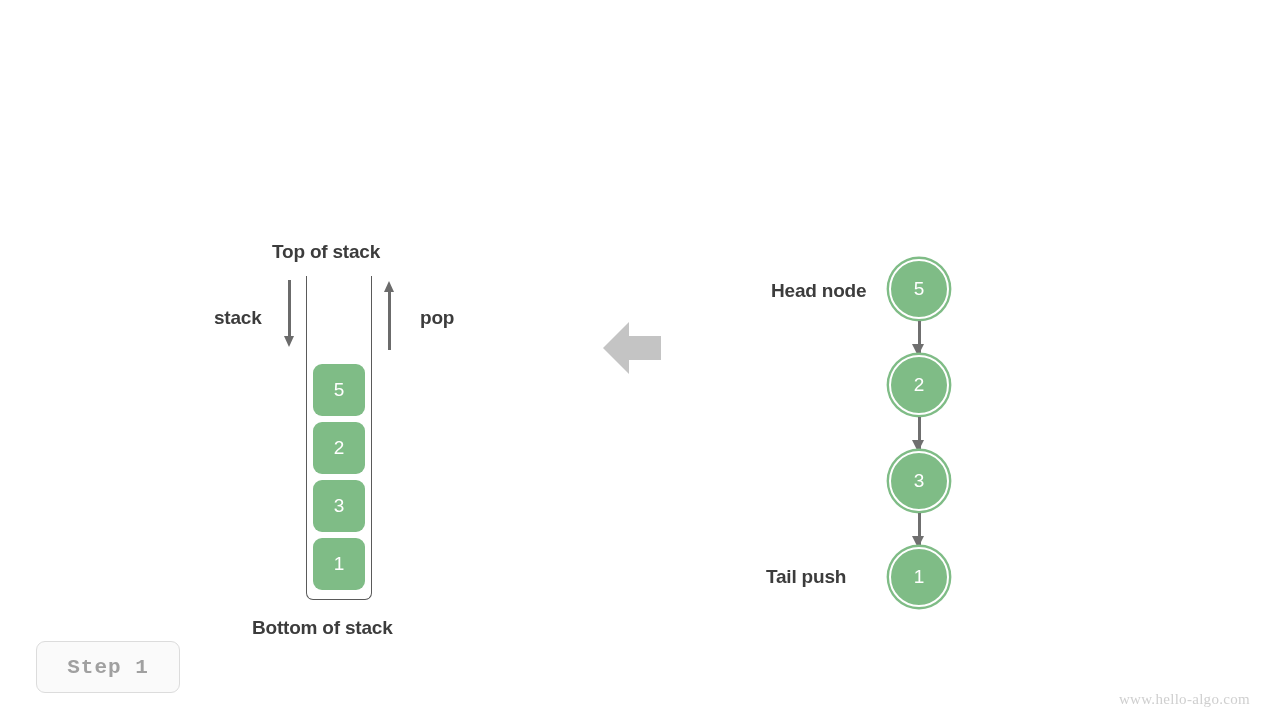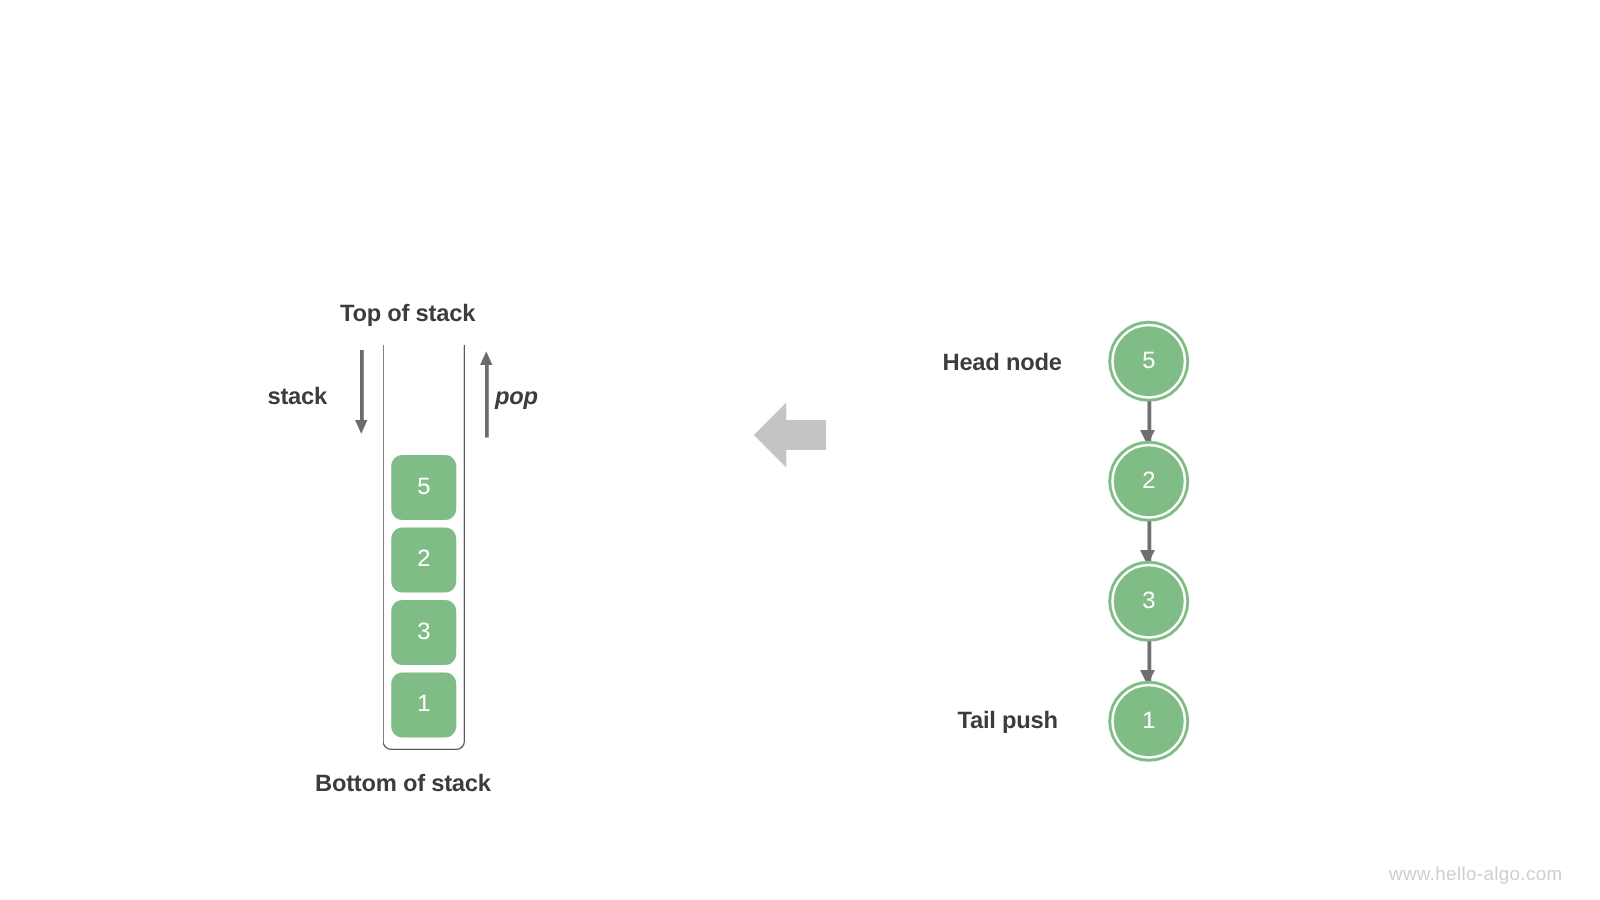--- a/index.html
+++ b/index.html
@@ -46,21 +46,21 @@
   #stack-area {
     position: absolute;
     left: 0; top: 0;
     width: 520px;
     height: 720px;
   }
 
   #stack-top-label   { left: 272px; top: 241px; }
   #stack-bottom-label{ left: 252px; top: 617px; }
   #push-label        { left: 214px; top: 307px; }
-  #pop-label         { left: 396px; top: 307px; font-style: italic; }
+  #pop-label         { left: 420px; top: 307px; }
 
   
   .stack-container {
     position: absolute;
     left: 306px;
     top: 276px;
     width: 66px;
     height: 324px;
     border-left: 1.6px solid #5a5a5a;
     border-right: 1.6px solid #5a5a5a;
@@ -151,21 +151,21 @@
   }
   .ll-link-head {
     position: absolute;
     left: 912px;
     width: 0; height: 0;
     border-left: 6.5px solid transparent;
     border-right: 6.5px solid transparent;
     border-top: 12px solid #6f6f6f;
   }
 
-  #head-node-label { left: 754px; top: 280px; }
+  #head-node-label { left: 771px; top: 280px; }
   #tail-node-label { left: 766px; top: 566px; }
 
   
   .step-badge {
     position: absolute;
     left: 36px;
     top: 641px;
     width: 144px;
     height: 52px;
     border: 1.4px solid #dcdcdc;
@@ -180,21 +180,21 @@
     color: #a0a0a0;
     letter-spacing: 1px;
     box-sizing: border-box;
   }
 
   
   .watermark {
     position: absolute;
     right: 30px;
     bottom: 12px;
-    font-family: Liberation Sans, sans-serif;
+    font-family: Liberation Serif, serif;
     font-size: 15px;
     color: #cfcfcf;
     white-space: nowrap;
     letter-spacing: 0.3px;
   }
 </style>
 </head>
 <body>
 
 <div class="canvas">
@@ -244,16 +244,17 @@
     <div class="ll-link" style="top:417px; height:34px;"></div>
     <div class="ll-link-head" style="top:440px;"></div>
 
     <div class="ll-node" style="left:889px; top:451px;">3</div>
     <div class="ll-link" style="top:513px; height:34px;"></div>
     <div class="ll-link-head" style="top:536px;"></div>
 
     <div class="ll-node" style="left:889px; top:547px;">1</div>
   </div>
 
+  <div class="step-badge">Step 1</div>
 
   <div class="watermark">www.hello-algo.com</div>
 
 </div>
 
 </body></html>

